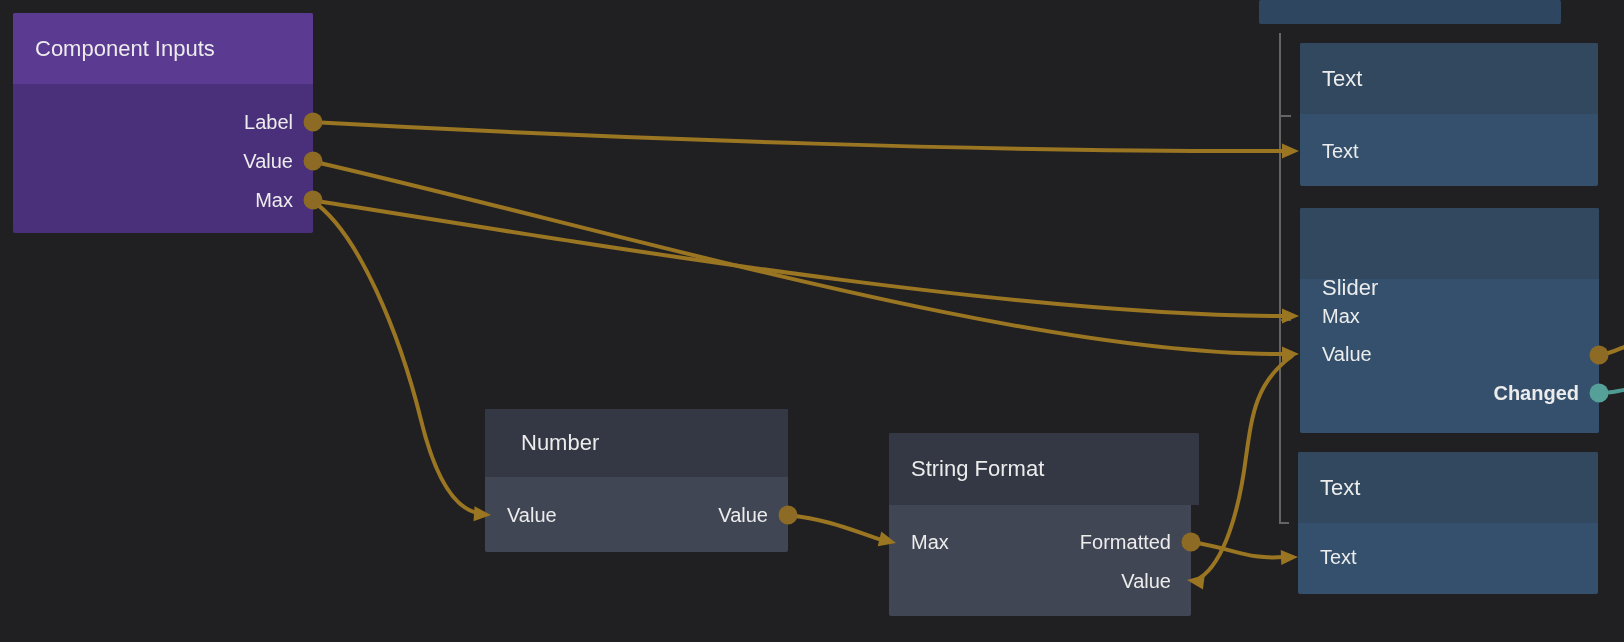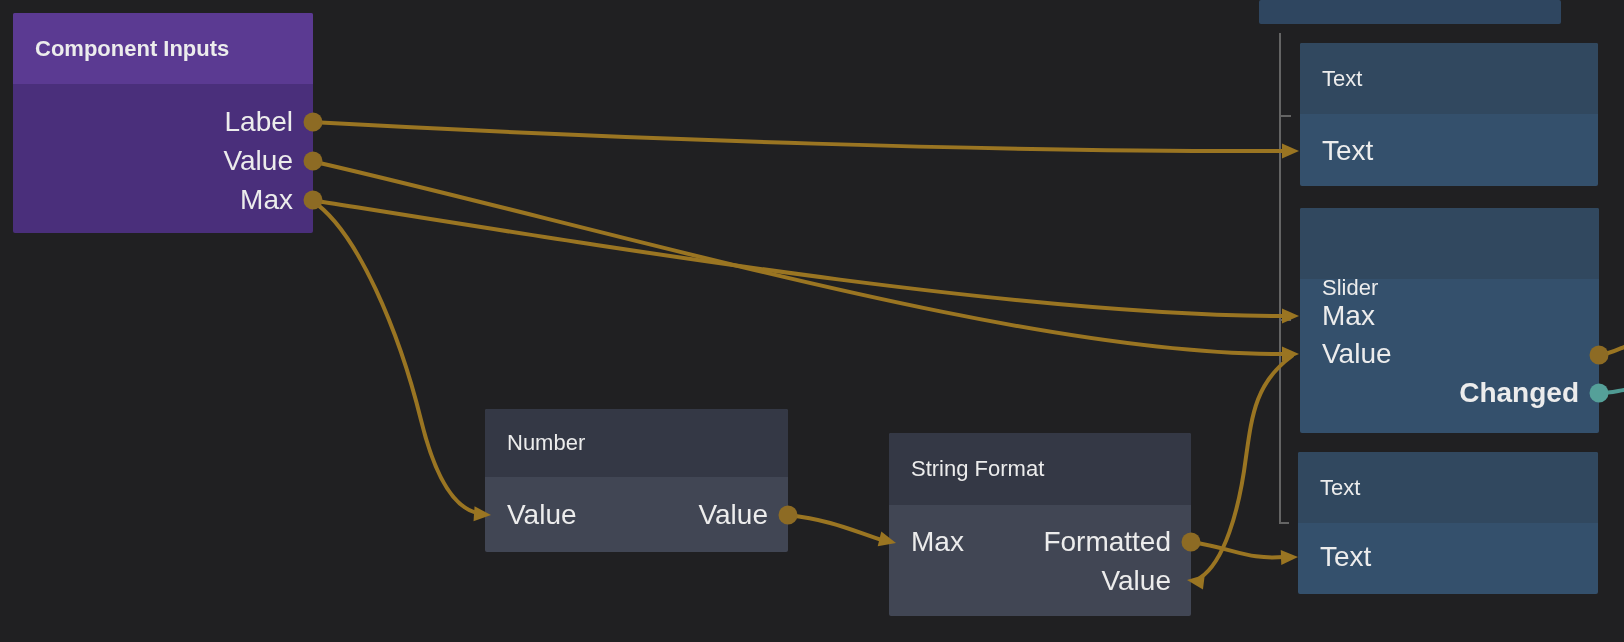--- a/index.html
+++ b/index.html
@@ -1,48 +1,48 @@
 <!DOCTYPE html>
 <html><head>
 <meta charset="utf-8">
 <style>
   html,body{margin:0;padding:0;}
   body{font-family:"Liberation Sans","DejaVu Sans",sans-serif;}
   #canvas{position:relative;width:1624px;height:642px;overflow:hidden;}
   .node{position:absolute;box-sizing:border-box;border-radius:2px;}
   .node-header{position:absolute;left:0;top:0;width:100%;}
   .node-title{position:absolute;left:22px;top:0;white-space:nowrap;font-size:22px;}
-  .port-label{position:absolute;height:28px;line-height:28px;font-size:28px;white-space:nowrap;}
+  .port-label{position:absolute;height:28px;line-height:28px;font-size:20px;white-space:nowrap;}
   .port-left{left:22px;}
   .port-right{right:20px;text-align:right;}
   #wire-layer{position:absolute;left:0;top:0;pointer-events:none;}
   .partial{position:absolute;border-radius:2px;}
 </style>
 </head>
 <body>
 
 <div id="canvas" style="background: rgb(32, 32, 34);">
     <div class="partial" style="left: 1259px; top: 0px; width: 302px; height: 24px; background: rgb(47, 70, 96);"></div>
     <div class="node" style="left: 13px; top: 13px; width: 300px; height: 220px; background: rgb(74, 47, 123); color: rgb(236, 236, 236);">
       <div class="node-header" style="height: 71px; background: rgb(91, 58, 146); border-radius: 2px 2px 0px 0px;">
-        <div class="node-title" style="line-height: 71px; font-weight: bold;">Component Inputs</div>
+        <div class="node-title" style="line-height: 71px;">Component Inputs</div>
       </div>
       <div class="port-label port-right" style="top: 95px;">Label</div>
       <div class="port-label port-right" style="top: 134px;">Value</div>
       <div class="port-label port-right" style="top: 173px;">Max</div>
     </div>
     <div class="node" style="left: 485px; top: 409px; width: 303px; height: 143px; background: rgb(65, 70, 84); color: rgb(236, 236, 236);">
       <div class="node-header" style="height: 68px; background: rgb(52, 56, 69); border-radius: 2px 2px 0px 0px;">
-        <div class="node-title" style="line-height: 68px;">Number</div>
+        <div class="node-title" style="line-height: 68px; margin-left: 14px;">Number</div>
       </div>
       <div class="port-label port-left" style="top: 92px;">Value</div>
       <div class="port-label port-right" style="top: 92px;">Value</div>
     </div>
     <div class="node" style="left: 889px; top: 433px; width: 302px; height: 183px; background: rgb(65, 70, 84); color: rgb(236, 236, 236);">
-      <div class="node-header" style="height: 72px; background: rgb(52, 56, 69); border-radius: 2px 2px 0px 0px;">
+      <div class="node-header" style="height: 72px; background: rgb(52, 56, 69); border-radius: 2px 2px 0px 0px; padding-left: 8px;">
         <div class="node-title" style="line-height: 72px;">String Format</div>
       </div>
       <div class="port-label port-left" style="top: 95px;">Max</div>
       <div class="port-label port-right" style="top: 95px; margin-left: 48px;">Formatted</div>
       <div class="port-label port-right" style="top: 134px;">Value</div>
     </div>
     <div class="node" style="left: 1300px; top: 43px; width: 298px; height: 143px; background: rgb(52, 80, 108); color: rgb(236, 236, 236);">
       <div class="node-header" style="height: 71px; background: rgb(49, 72, 95); border-radius: 2px 2px 0px 0px;">
         <div class="node-title" style="line-height: 71px;">Text</div>
       </div>

